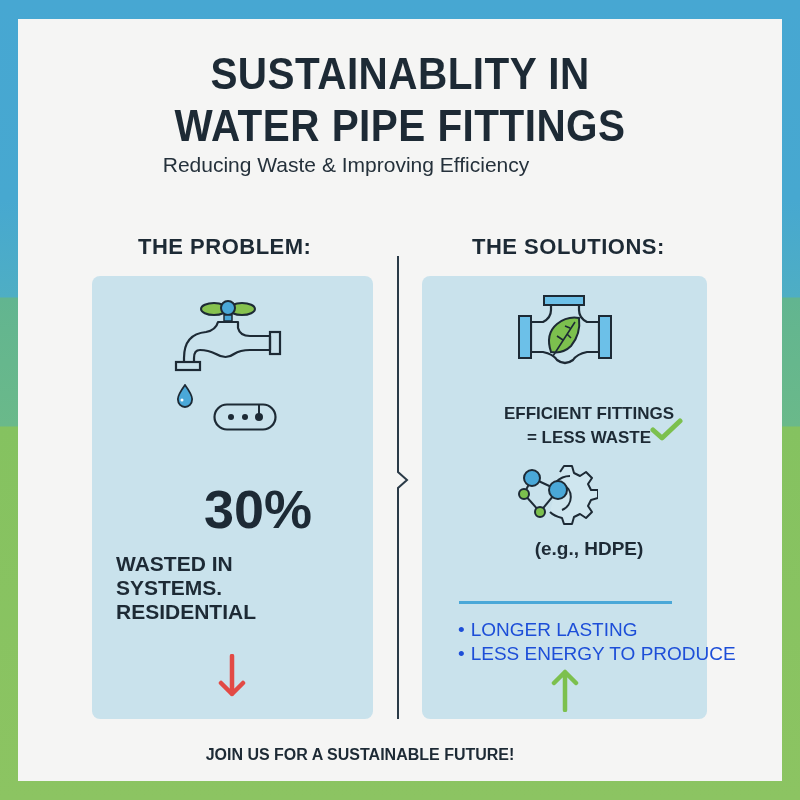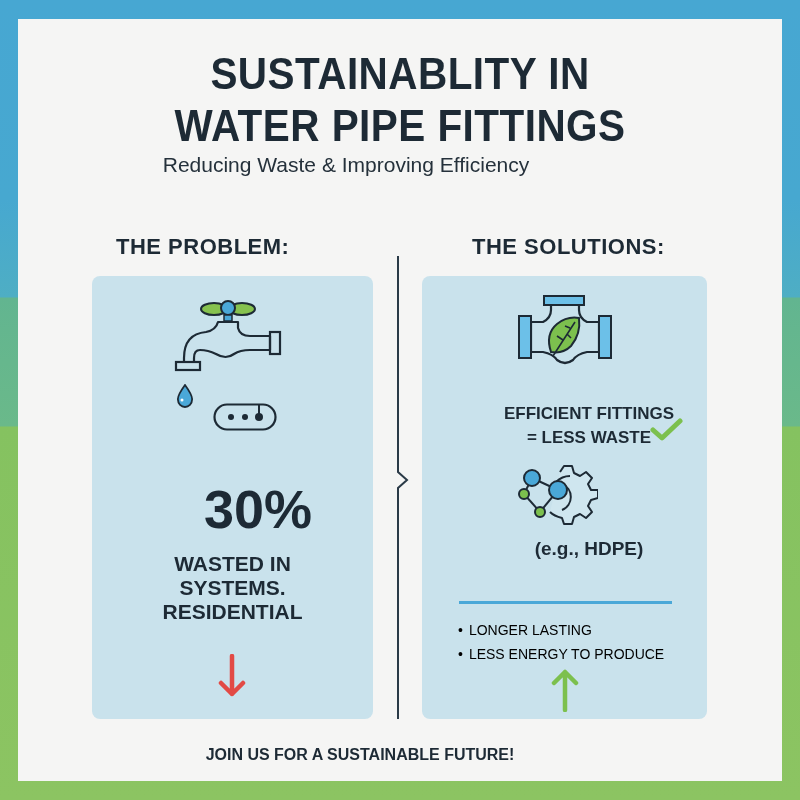--- a/index.html
+++ b/index.html
@@ -39,49 +39,50 @@
   .card.left { left: 92px; width: 281px; }
   .card.right { left: 422px; width: 285px; }
   .divider { position: absolute; left: 390px; top: 256px; width: 20px; height: 463px; }
   .abs { position: absolute; }
   .big-stat {
     position: absolute; left: 92px; width: 332px; top: 478px;
     text-align: center; font-weight: bold; font-size: 54px; color: #1d2a35;
   }
   .stat-desc {
     position: absolute; left: 92px; width: 281px; top: 552px;
-    text-align: center; font-weight: bold; font-size: 21px; line-height: 24px;
+    text-align: left; font-weight: bold; font-size: 21px; line-height: 24px;
     color: #1d2a35;
+    padding-left: 24px;
   }
   .sol-text {
     position: absolute; left: 422px; width: 334px;
     text-align: center; font-weight: bold; color: #1d2a35;
   }
   .sol1 { top: 402px; font-size: 17px; line-height: 24px; }
   .sol2 { top: 535px; font-size: 19px; line-height: 27px; }
   .rule { position: absolute; left: 459px; top: 601px; width: 213px; height: 3px; background: #4aa8d8; }
-  .bullets { position: absolute; left: 458px; top: 618px; color: #000000; font-size: 14px; line-height: 24px; list-style: none; }
+  .bullets { position: absolute; left: 458px; top: 618px; color: #1d4ed8; font-size: 19px; line-height: 24px; list-style: none; }
   .bullets li::before { content: "\2022"; margin-right: 6px; }
   .footer {
     position: absolute; left: 0; width: 720px; top: 746px;
     text-align: center; font-weight: bold; font-size: 16px; color: #1d2a35;
   }
 </style>
 </head>
 <body>
 
 <div class="panel"></div>
 
 <div class="title">
   <div>SUSTAINABLITY IN</div>
   <div>WATER PIPE FITTINGS</div>
 </div>
 <div class="subtitle">Reducing Waste &amp; Improving Efficiency</div>
 
-<div class="col-head" style="left:116px;">THE PROBLEM:</div>
+<div class="col-head" style="left:138px;">THE PROBLEM:</div>
 <div class="col-head" style="left:472px;">THE SOLUTIONS:</div>
 
 <div class="card left"></div>
 <div class="card right"></div>
 
 <svg class="divider" viewBox="0 0 20 463" width="20" height="463">
   <path d="M8 0 V216 L17 224 L8 232 V463" fill="none" stroke="#2a3a47" stroke-width="2"></path>
 </svg>
 
 <svg class="abs" style="left:170px; top:298px;" width="115" height="82" viewBox="0 0 115 82">

